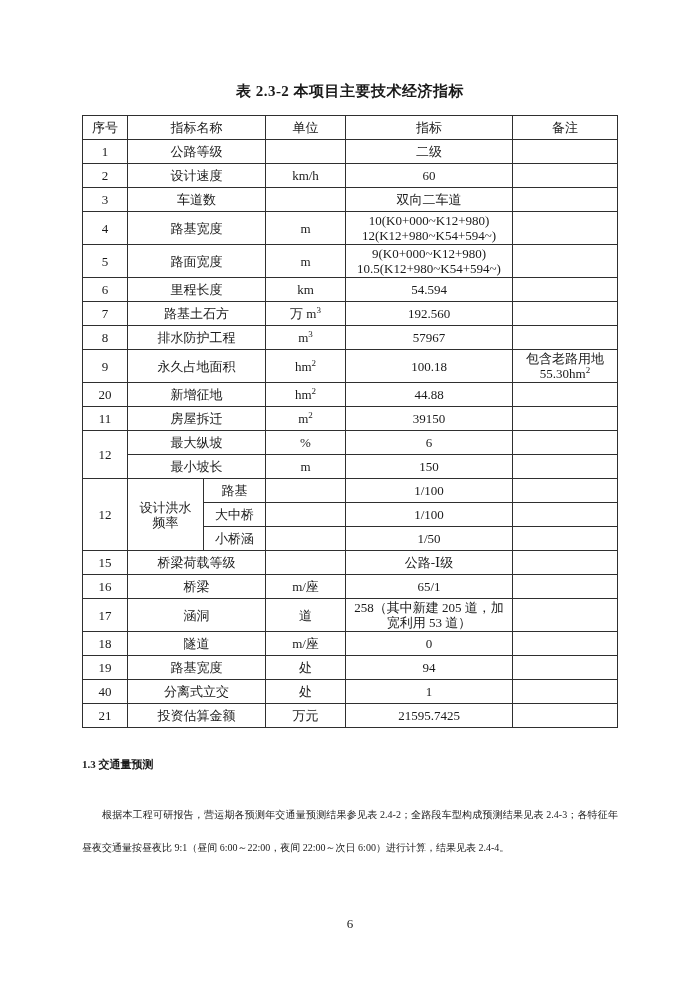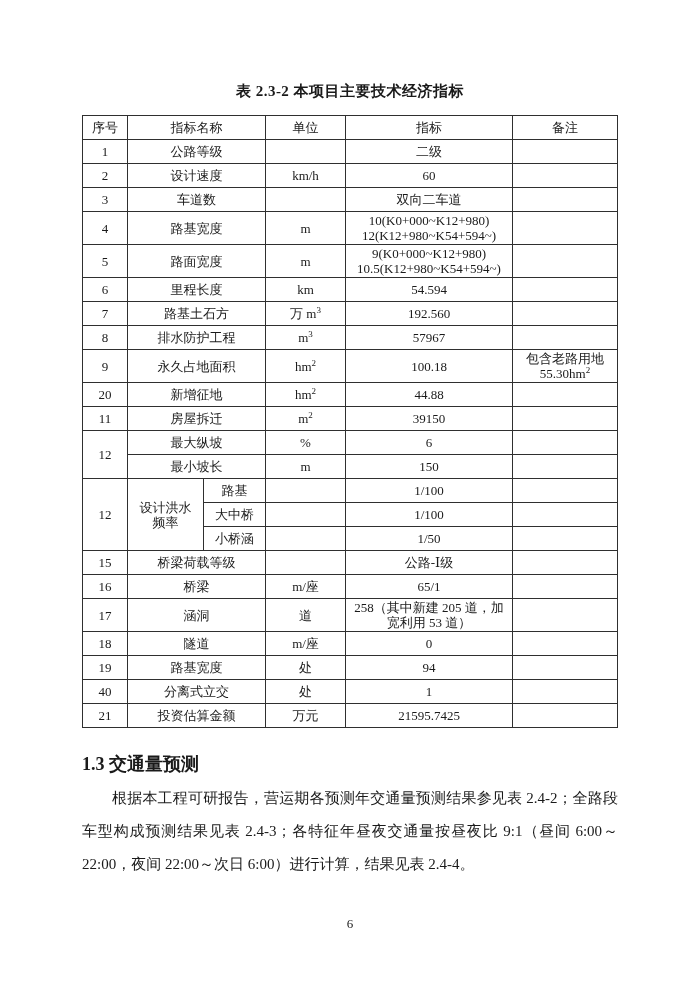--- a/index.html
+++ b/index.html
@@ -20,25 +20,25 @@
   }
   table.ind td{
     border:1px solid #2f2f2f;text-align:center;vertical-align:middle;
     font-size:13px;line-height:15px;height:21px;padding:1px 2px;
     word-break:break-all;overflow:hidden;
   }
   table.ind tr.dbl td{height:30px;}
   table.ind td sup{font-size:9px;line-height:0;}
   .narrow{display:inline-block;max-width:56px;}
   .sec-heading{
-    font-size:18px;font-weight:bold;margin-top:26px;line-height:20px;
+    font-size:11px;font-weight:bold;margin-top:26px;line-height:20px;
   }
   .body-par{
-    font-size:15px;line-height:33px;text-align:justify;
-    text-indent:2em;margin-top:8px;width:536px;
+    font-size:10px;line-height:33px;text-align:justify;
+    text-indent:2em;margin-top:24px;width:536px;
   }
   .page-num{
     position:absolute;top:916px;left:0;width:700px;
     text-align:center;font-size:13px;
   }
 </style>
 </head>
 <body>
 
 <div class="page">

